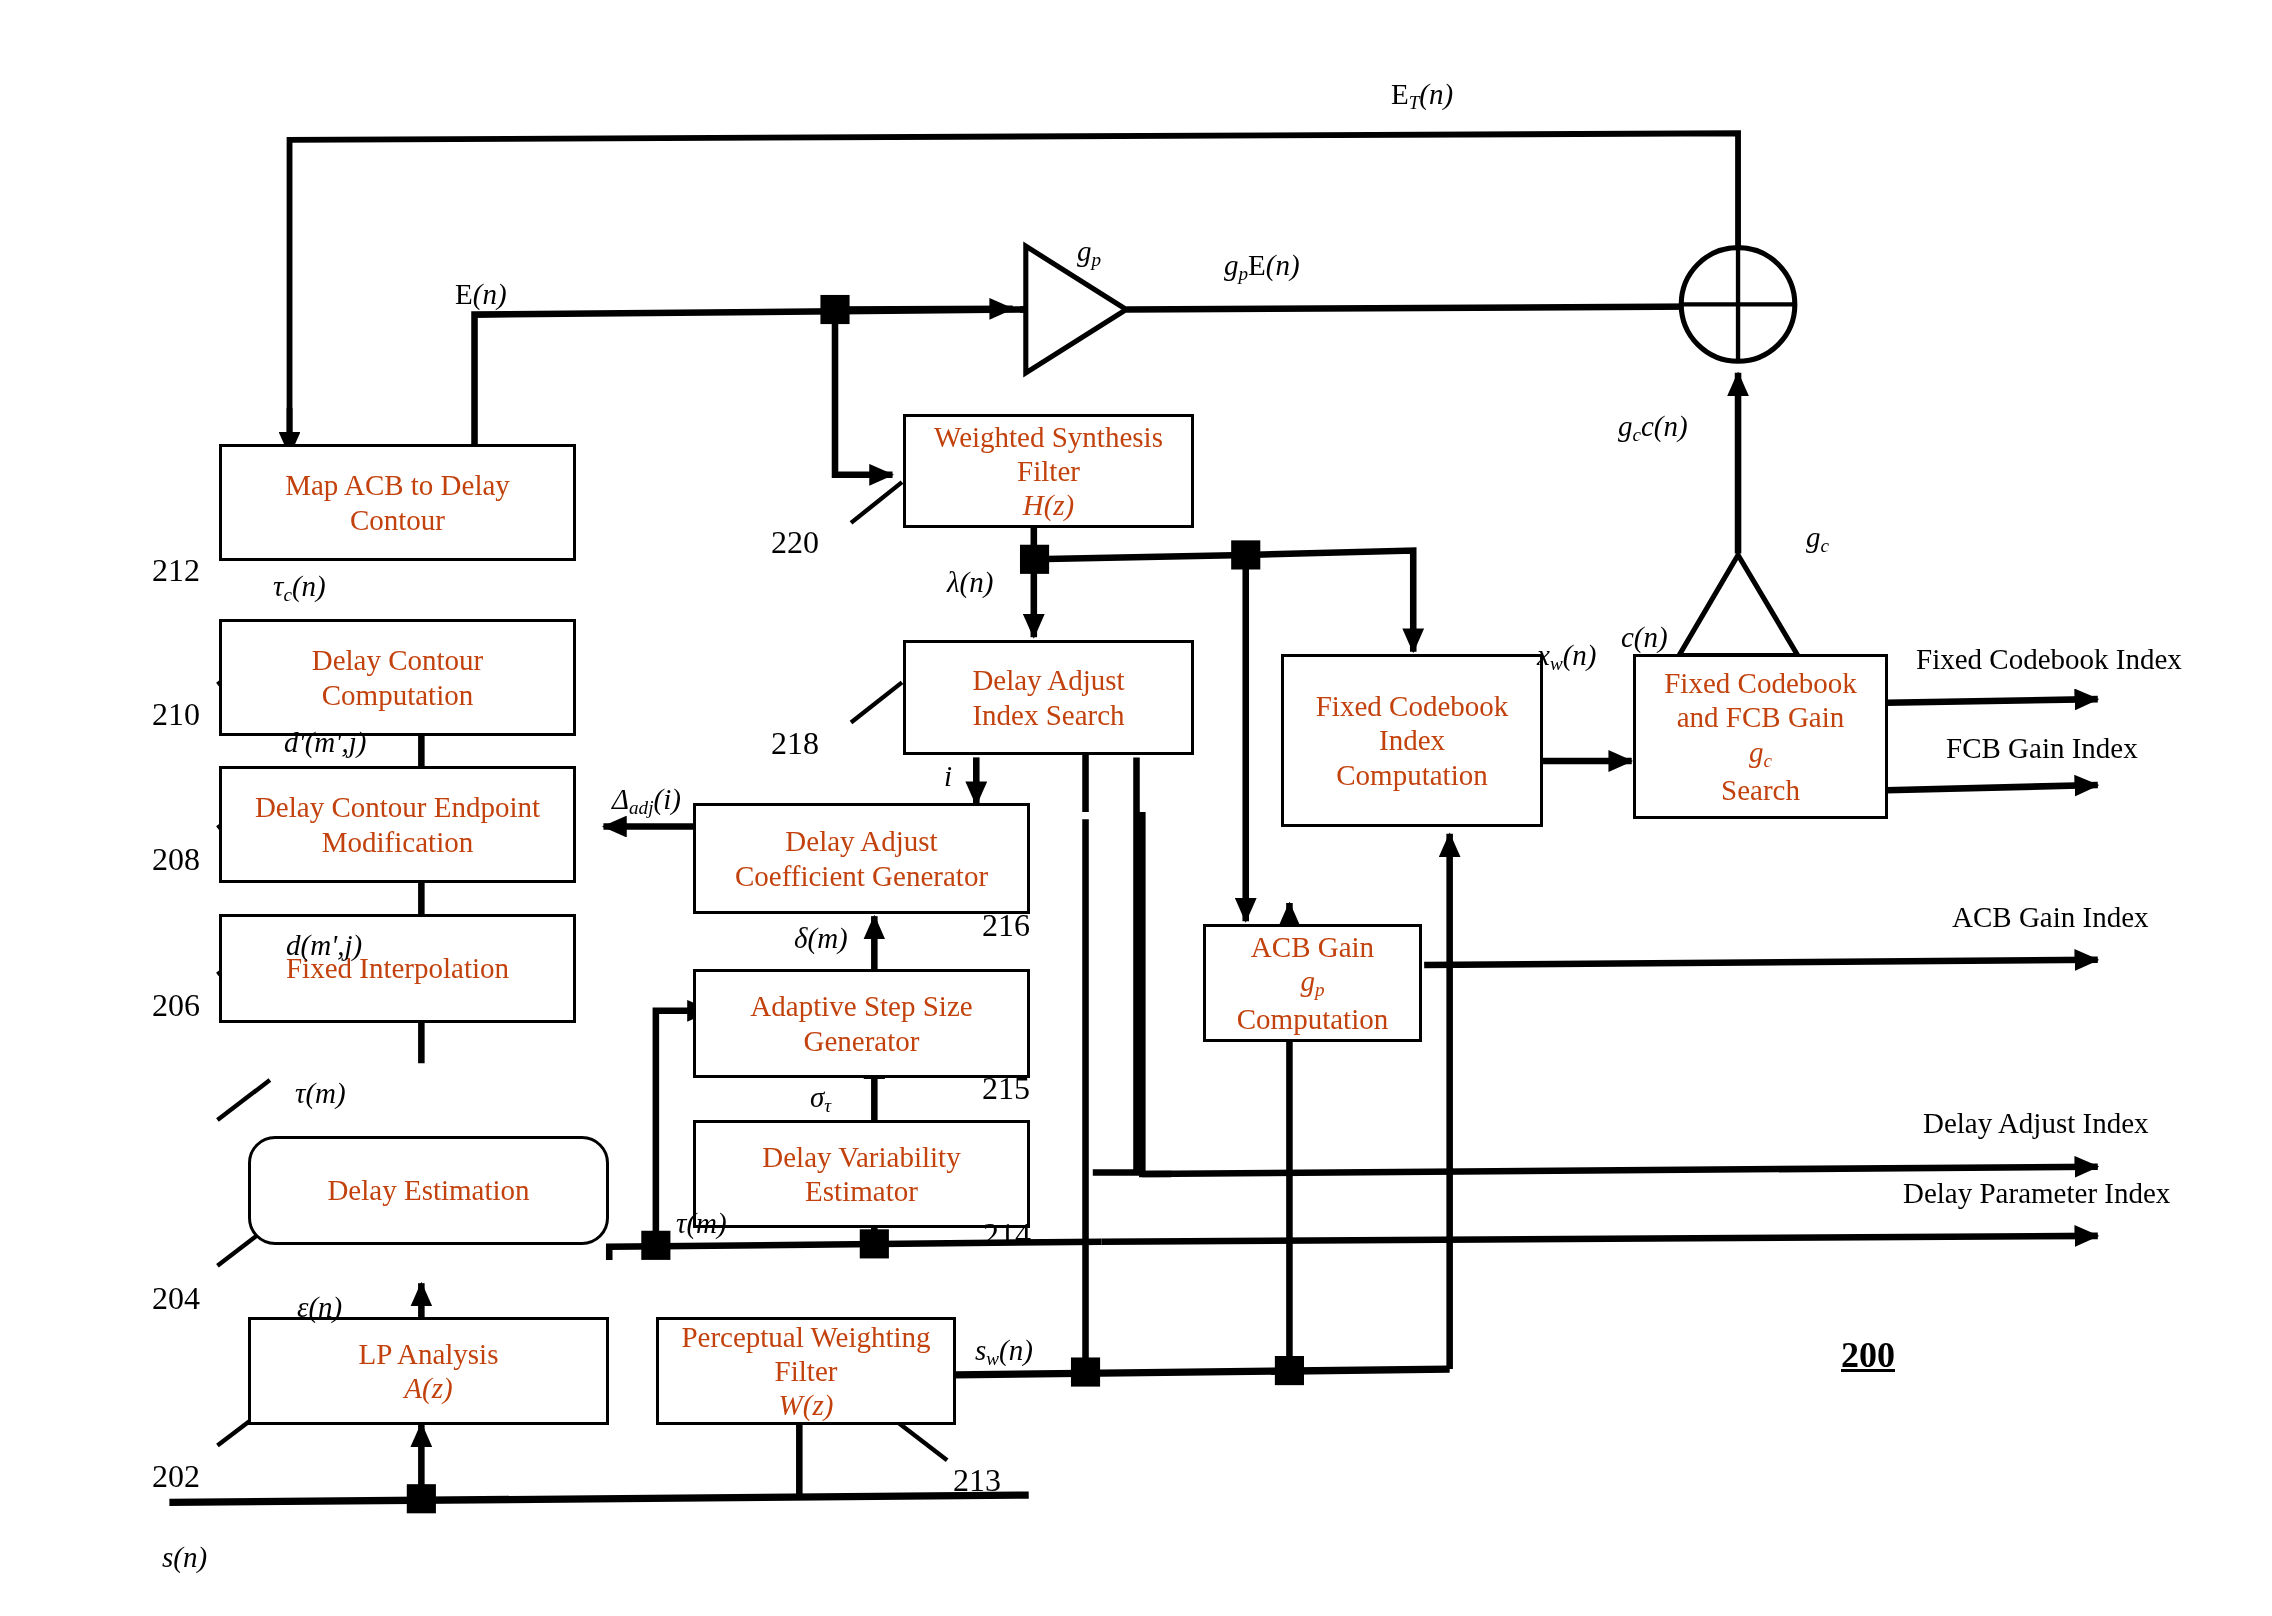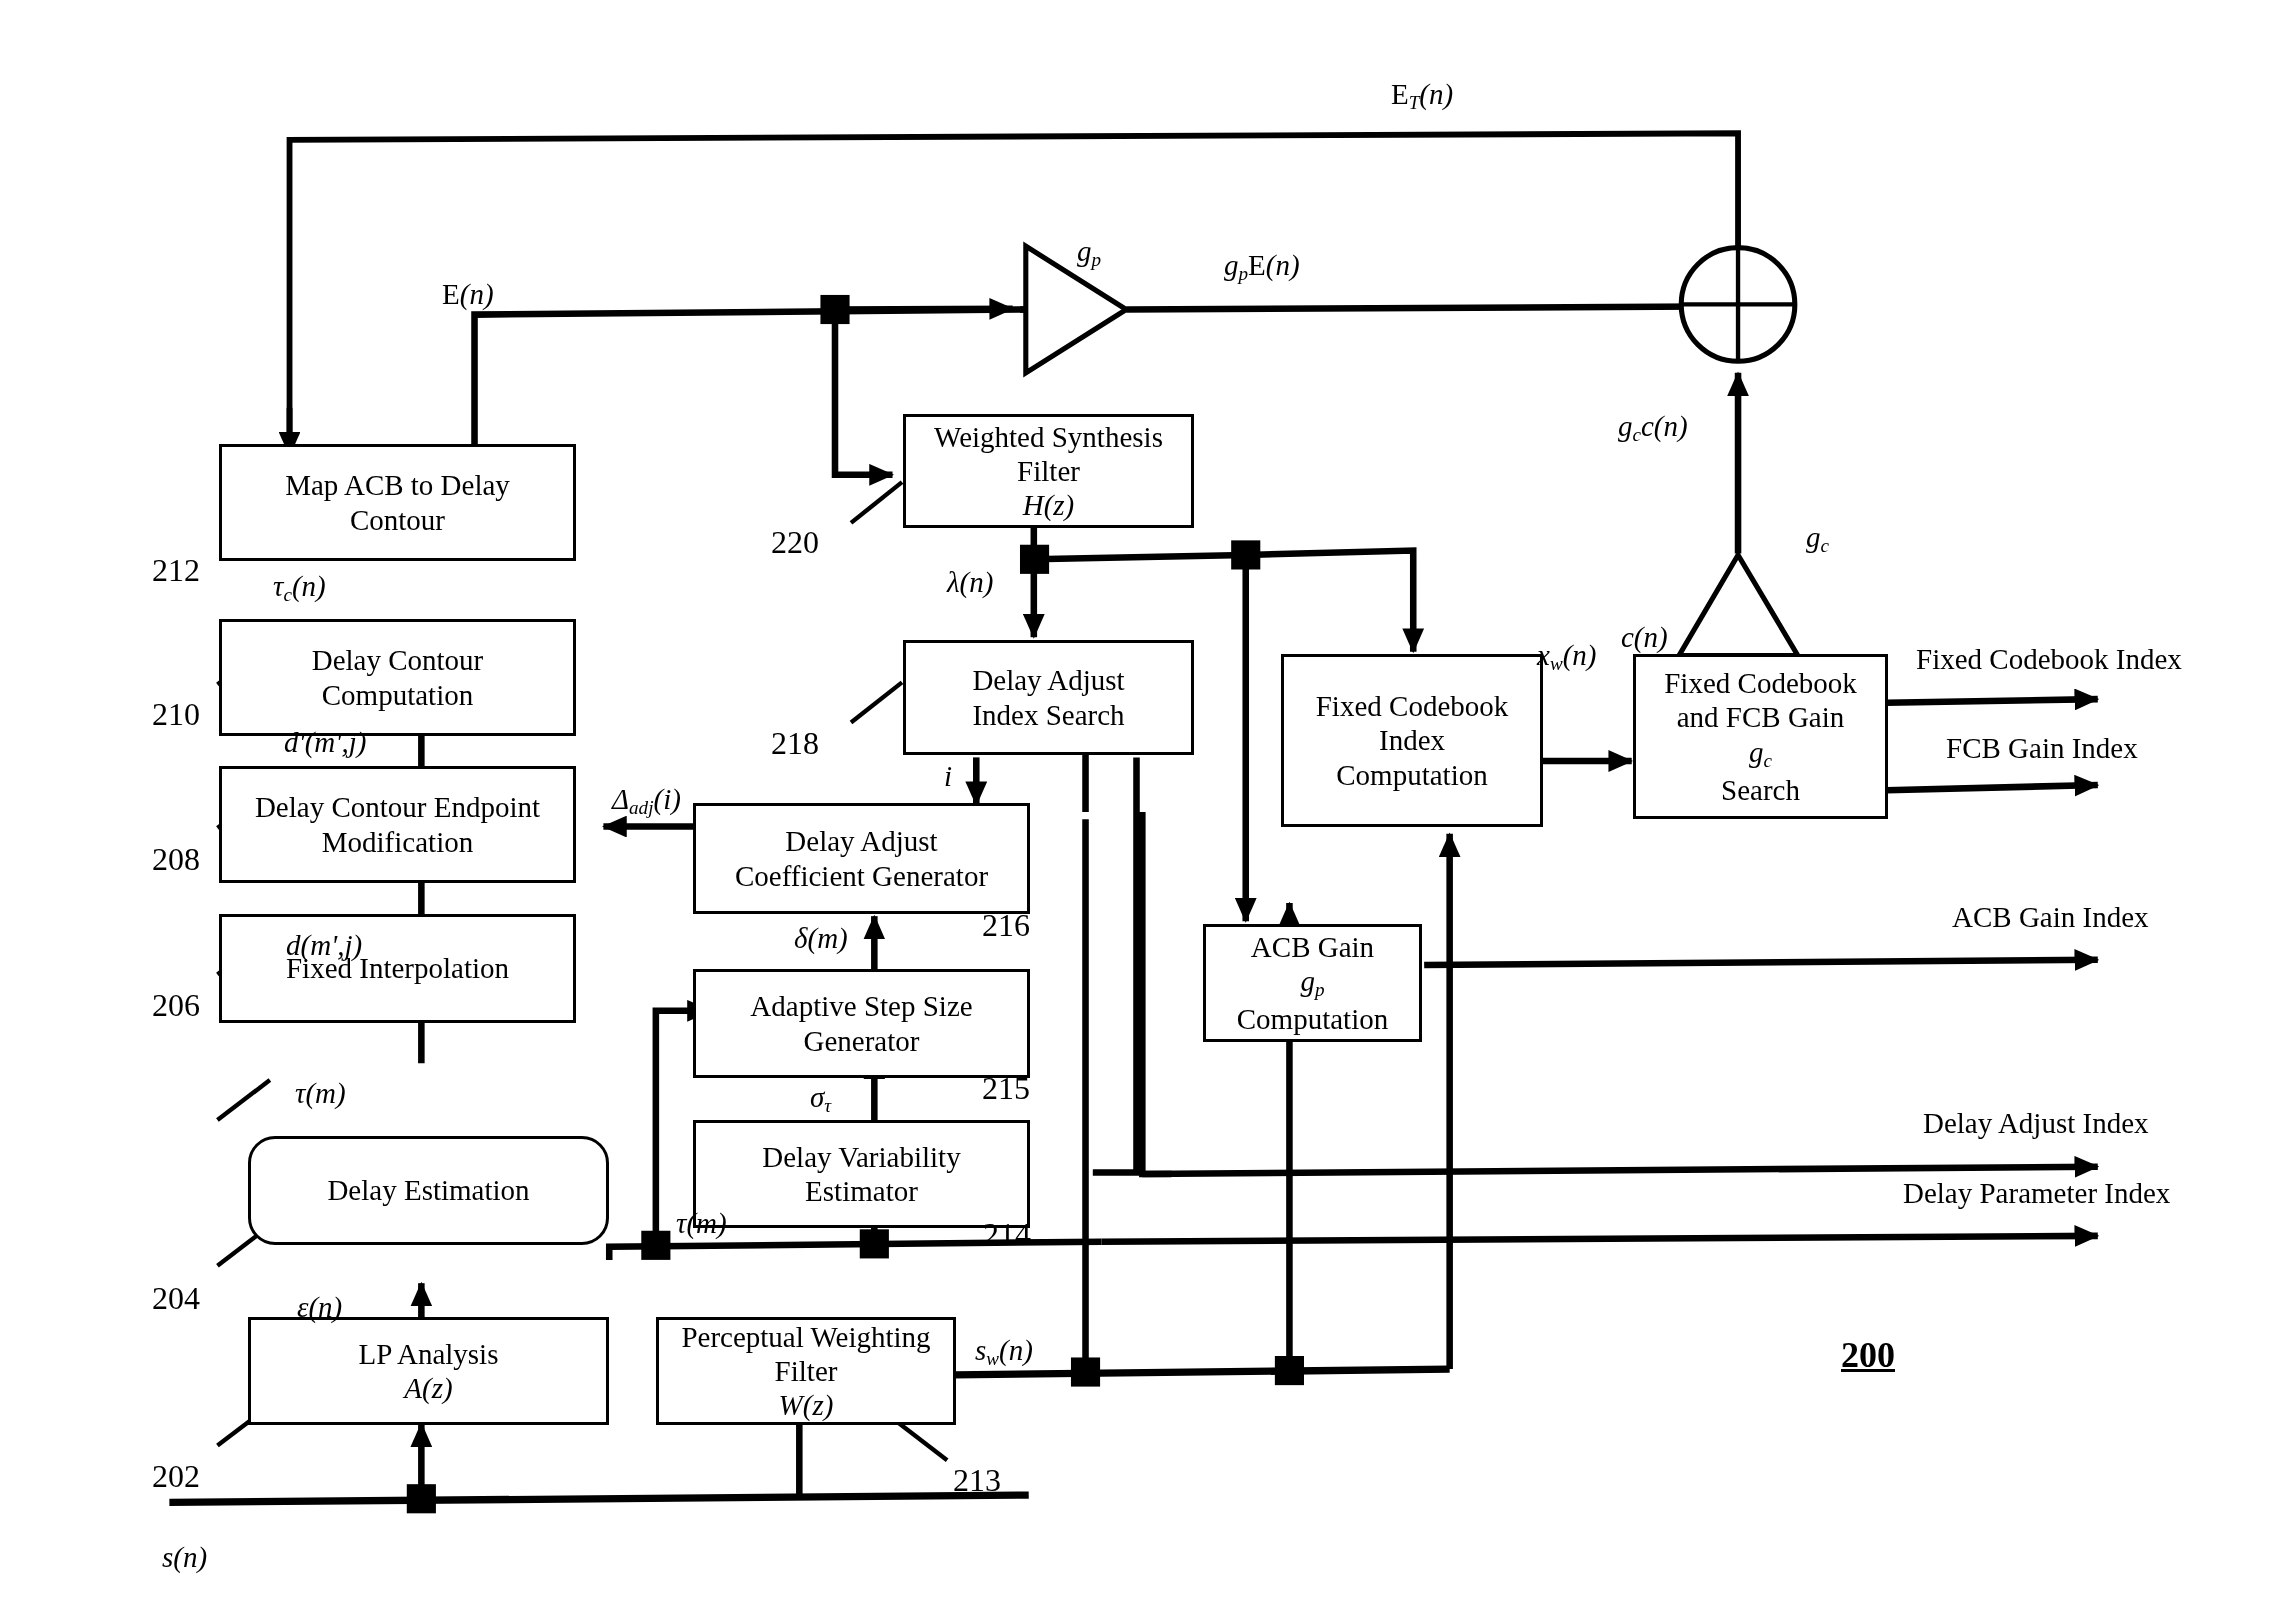--- a/index.html
+++ b/index.html
@@ -2,21 +2,21 @@
 <html style="font-size:11.7px"><head>
 <meta charset="utf-8">
 <style>
   html,body{margin:0;padding:0;background:#fff;}
   body{font-family:"Liberation Serif", serif;}
   #page{position:relative;width:2273px;height:1616px;background:#fff;overflow:hidden;}
   #svgroot{position:absolute;left:0;top:0;width:2273px;height:1616px;}
 
   .blk{position:absolute;border:3.6px solid #000;background:#fff;
        display:flex;align-items:center;justify-content:center;text-align:center;
-       font-size:29px;line-height:1.18;color:#000000;box-sizing:border-box;}
+       font-size:29px;line-height:1.18;color:#c2410c;box-sizing:border-box;}
   .blk span{display:block;padding:0 5.8px;}
 
   .lbl{position:absolute;color:#000;font-size:29px;white-space:nowrap;line-height:1;}
   .num{position:absolute;color:#000;font-size:32px;white-space:nowrap;line-height:1;
        font-family:"Liberation Serif", serif;}
   .lbl sub{font-size:0.66em;font-style:italic;vertical-align:-0.28em;}
   .blk sub{font-size:0.66em;font-style:italic;vertical-align:-0.28em;}
   .fignum{position:absolute;font-size:36px;font-weight:bold;text-decoration:underline;color:#000;}
   .ital{font-style:italic;}
 </style>
@@ -255,21 +255,21 @@
       <span>Fixed Codebook</span>
       <span><span>and FCB Gain </span><i class="ital">g</i><sub>c</sub></span>
       <span>Search</span>
     </span>
   </div>
 
   <div class="lbl" style="left:1391px;top:80px;">
     E<sub>T</sub><i class="ital">(n)</i>
   </div>
 
-  <div class="lbl" style="left:442px;top:280px;">
+  <div class="lbl" style="left:455px;top:280px;">
     E<i class="ital">(n)</i>
   </div>
 
   <div class="lbl" style="left:1077px;top:237px;">
     <i class="ital">g</i><sub>p</sub>
   </div>
 
   <div class="lbl" style="left:1224px;top:251px;">
     <i class="ital">g</i><sub>p</sub>E<i class="ital">(n)</i>
   </div>

